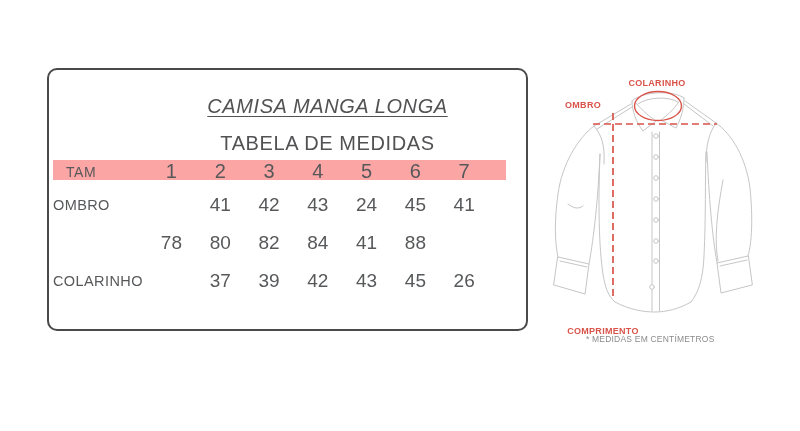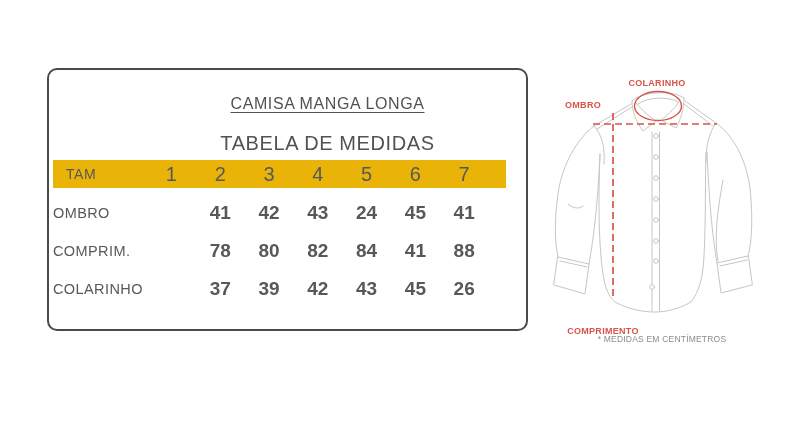--- a/index.html
+++ b/index.html
@@ -7,46 +7,46 @@
     position:relative;width:800px;height:431px;background:#ffffff;overflow:hidden;
     font-family:"Liberation Sans", sans-serif;color:#57585a;
   }
   
   .size-card{
     position:absolute;left:47px;top:68px;width:481px;height:263px;
     border:2px solid #4a4a4a;border-radius:10px;background:#ffffff;box-sizing:border-box;
   }
   .card-title-wrap{position:absolute;left:80px;right:0;top:25px;text-align:center;}
   .card-title{
-    display:inline-block;font-size:16px;font-weight:300;letter-spacing:.6px;color:#525254;
-    text-decoration:underline;text-underline-offset:3px;text-decoration-thickness:1px;
+    display:inline-block;font-size:20px;font-weight:300;letter-spacing:.6px;color:#525254;
+    text-decoration:underline;text-underline-offset:3px;text-decoration-thickness:1px;font-style:italic;
   }
   .card-subtitle-wrap{position:absolute;left:80px;right:0;top:62px;text-align:center;}
   .card-subtitle{display:inline-block;font-size:20px;font-weight:300;letter-spacing:.6px;color:#525254;}
   .table-area{position:absolute;left:4px;top:90px;width:453px;}
   .grid-row{display:grid;grid-template-columns:94px repeat(7,48.8px);}
-  .header-band{background:#eab308;height:28px;align-items:center;}
+  .header-band{background:#fca5a5;height:20px;align-items:center;}
   .hcell-label{font-size:14px;font-weight:300;letter-spacing:.6px;padding-left:13px;color:#57585a;}
   .hcell-num{font-size:20px;font-weight:300;text-align:center;color:#57585a;}
   .data-rows{margin-top:6px;}
   .data-rows .grid-row{height:38px;align-items:center;}
   .rlabel{font-size:14.5px;font-weight:300;letter-spacing:.4px;color:#57585a;}
-  .vcell{font-size:19px;font-weight:700;text-align:center;color:#57585a;}
+  .vcell{font-size:19px;font-weight:400;text-align:center;color:#57585a;}
   
   .diagram{position:absolute;left:0;top:0;width:800px;height:431px;pointer-events:none;}
   .shirt-svg{position:absolute;left:548px;top:88px;width:212px;height:232px;}
   .red-label{
     position:absolute;font-size:9px;font-weight:bold;letter-spacing:.3px;
     color:#d95349;text-align:center;white-space:nowrap;
   }
   .lbl-collar{left:607px;top:78px;width:100px;}
   .lbl-shoulder{left:557px;top:100px;width:52px;}
   .lbl-length{left:553px;top:314px;width:100px;margin-top:12px;}
   .units-note{
-    position:absolute;left:586px;top:334px;width:152px;text-align:center;
+    position:absolute;left:586px;top:334px;width:152px;text-align:left;
     font-size:8.5px;letter-spacing:.2px;color:#8b8b8b;white-space:nowrap;
   }
 </style>
 </head>
 <body>
 
 <div class="canvas">
 
   <div class="size-card">
 
@@ -77,21 +77,20 @@
           <div class="vcell"></div>
           <div class="vcell">41</div>
           <div class="vcell">42</div>
           <div class="vcell">43</div>
           <div class="vcell">24</div>
           <div class="vcell">45</div>
           <div class="vcell">41</div>
         </div>
 
         <div class="grid-row">
-          <div class="rlabel">COMPRIM.</div>
           <div class="vcell"></div>
           <div class="vcell">78</div>
           <div class="vcell">80</div>
           <div class="vcell">82</div>
           <div class="vcell">84</div>
           <div class="vcell">41</div>
           <div class="vcell">88</div>
         </div>
 
         <div class="grid-row">

